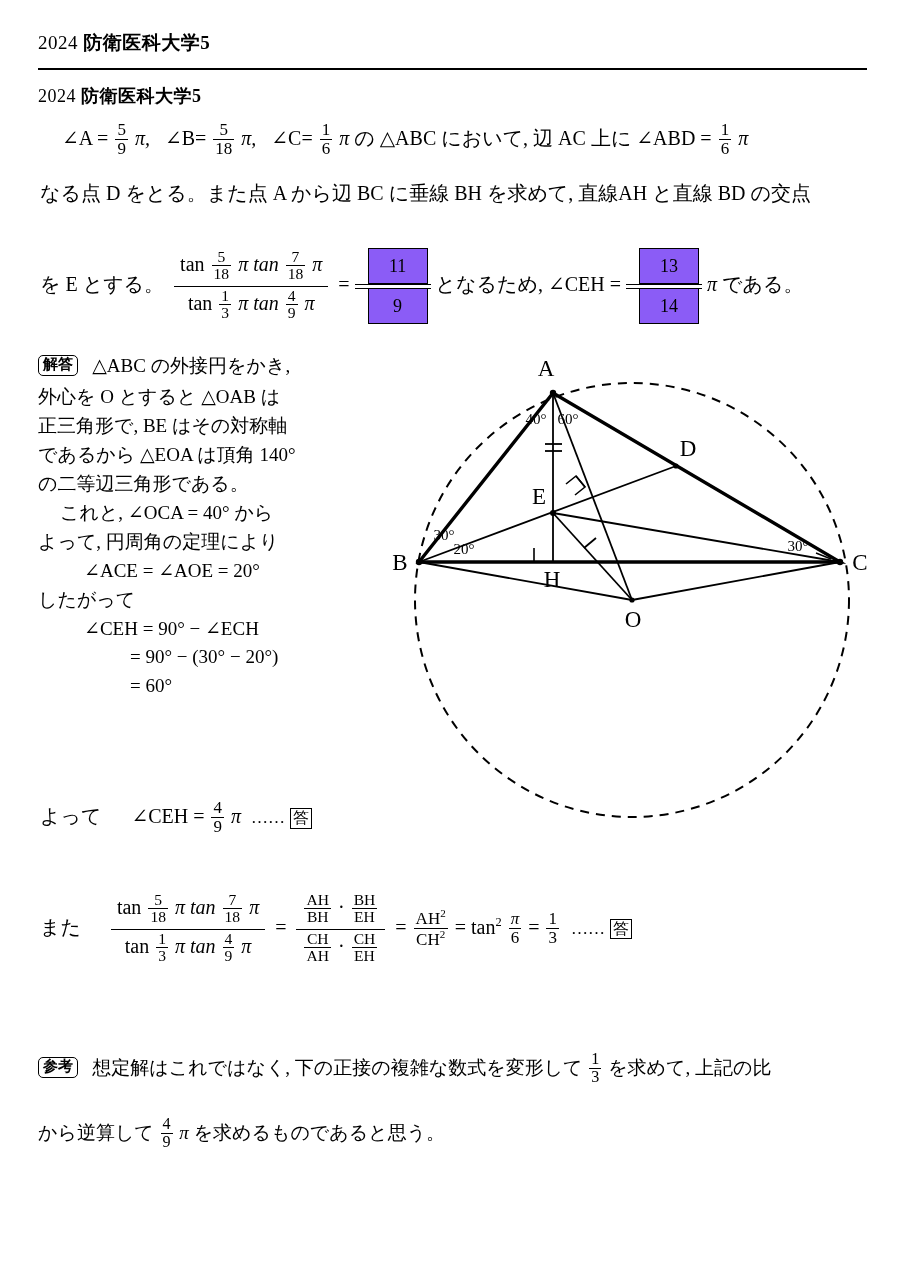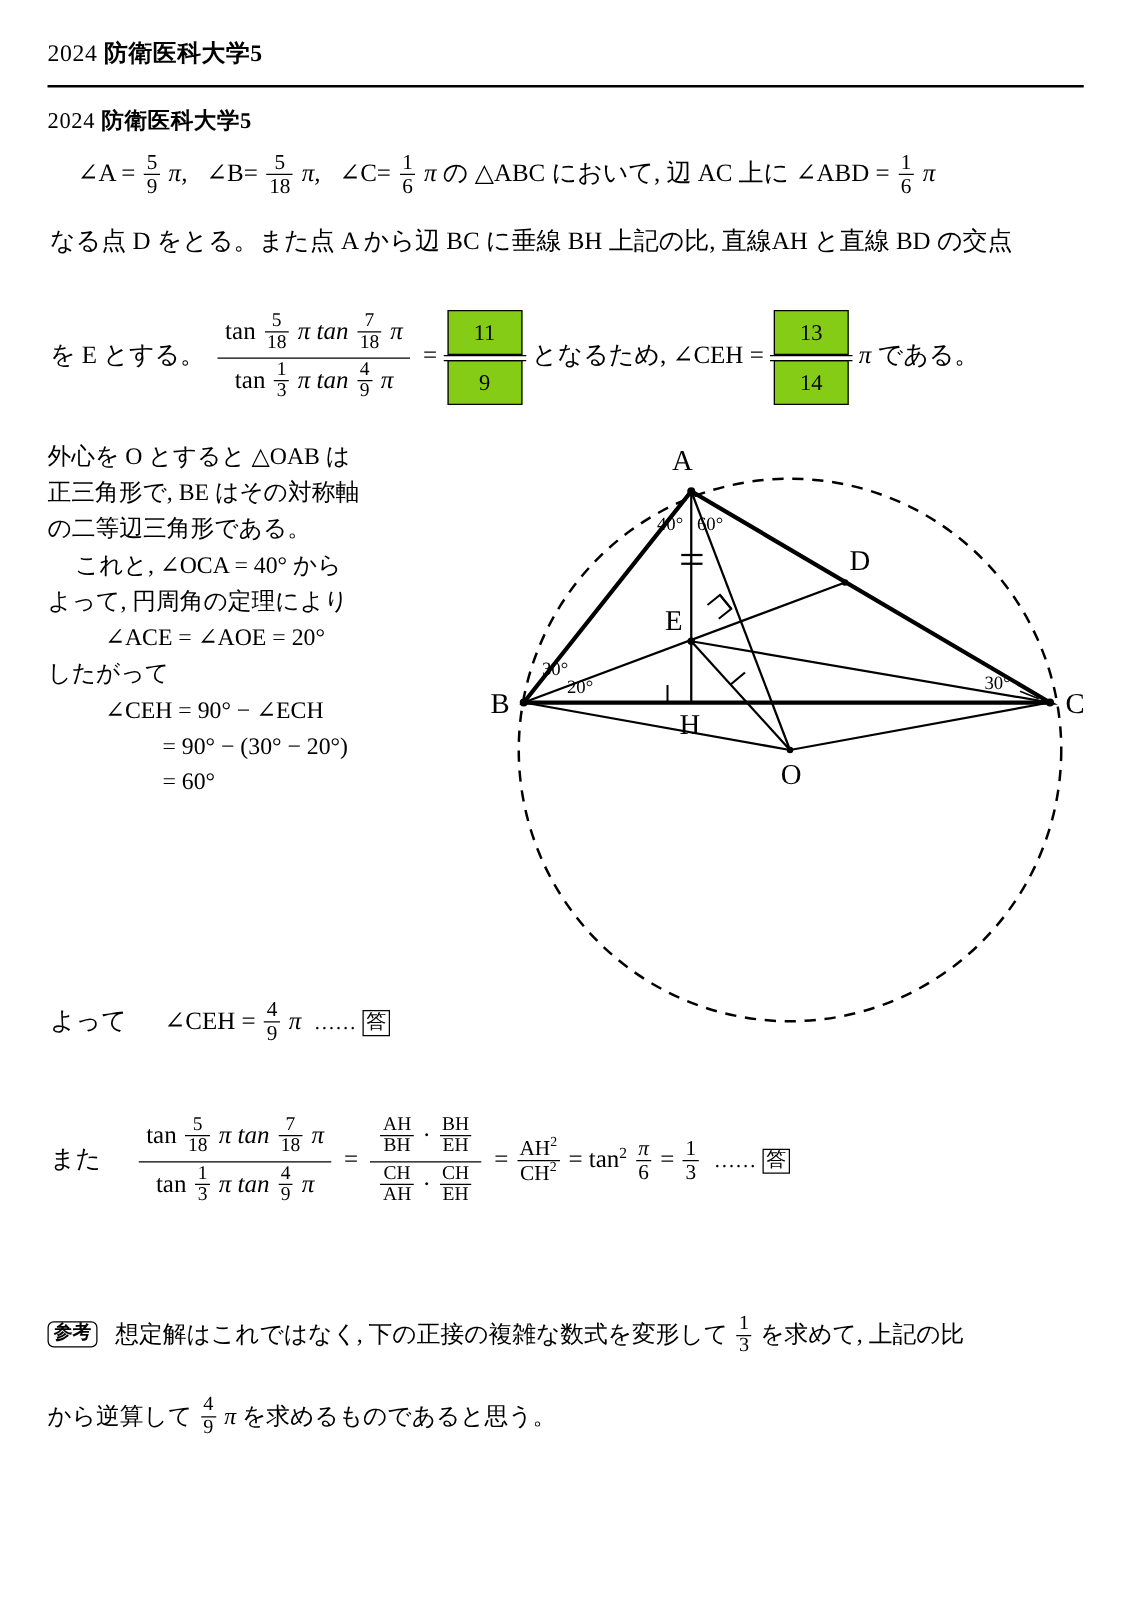--- a/index.html
+++ b/index.html
@@ -42,21 +42,21 @@
 
   
   .bigfrac{display:inline-block;vertical-align:middle;text-align:center;margin:0 5px;}
   .bigfrac .bnum{display:block;padding:0 6px 2px 6px;}
   .bigfrac .bden{display:block;padding:2px 6px 0 6px;border-top:1.4px solid #000;}
 
   
   .ansfrac{display:inline-block;vertical-align:middle;text-align:center;margin:0 3px;}
   .ansbox{
     display:block;width:58px;height:34px;border:1.6px solid #000;
-    font-size:18px;line-height:34px;text-align:center;background:#84cc16;
+    font-size:18px;line-height:34px;text-align:center;background:#8b5cf6;margin-left:10px;
   }
   .ansfrac .barwrap{display:block;height:4px;position:relative;}
   .ansfrac .barwrap:before{content:"";position:absolute;left:-3px;right:-3px;top:0;
        border-top:1.5px solid #000;border-bottom:1.5px solid #000;height:3px;}
 
   
   .tagbox{
     display:inline-block;border:1.5px solid #000;border-radius:5px;
     padding:1px 4px 2px 4px;font-size:15px;font-weight:bold;line-height:1.05;
     vertical-align:middle;position:relative;top:-2px;
@@ -123,21 +123,21 @@
     </span>
     <span class="it">π</span>
     <span>の △ABC において, 辺 AC 上に ∠ABD =</span>
     <span class="frac big">
       <span class="num">1</span>
       <span class="den">6</span>
     </span>
     <span class="it">π</span>
   </div>
 
-  <div class="mathline" style="left:40px;top:183px;">なる点 D をとる。また点 A から辺 BC に垂線 BH 上記の比, 直線AH と直線 BD の交点</div>
+  <div class="mathline" style="left:40px;top:183px;">なる点 D をとる。また点 A から辺 BC に垂線 BH を求めて, 直線AH と直線 BD の交点</div>
 
   <div class="mathline" style="left:40px;top:248px;">
     <span>を E とする。</span>
     <span class="bigfrac">
       <span class="bnum">
         <span>tan</span>
         <span class="frac">
           <span class="num">5</span>
           <span class="den">18</span>
         </span>
@@ -172,22 +172,27 @@
     <span class="ansfrac">
       <span class="ansbox">13</span>
       <span class="barwrap"></span>
       <span class="ansbox">14</span>
     </span>
     <span class="it">π</span>
     <span>である。</span>
   </div>
 
   <div class="soltext">
+    <div class="ln">
+      <span class="tagbox">解答</span>
+      &nbsp;&nbsp;<span>△ABC の外接円をかき,</span>
+    </div>
     <div class="ln">外心を O とすると △OAB は</div>
     <div class="ln">正三角形で,  BE はその対称軸</div>
+    <div class="ln">であるから △EOA は頂角 140°</div>
     <div class="ln">の二等辺三角形である。</div>
     <div class="ln ind1">これと,  ∠OCA = 40° から</div>
     <div class="ln">よって,  円周角の定理により</div>
     <div class="ln ind2">∠ACE = ∠AOE = 20°</div>
     <div class="ln">したがって</div>
     <div class="ln ind2">∠CEH = 90° − ∠ECH</div>
     <div class="ln ind3">= 90° − (30° − 20°)</div>
     <div class="ln ind3">= 60°</div>
   </div>
 

